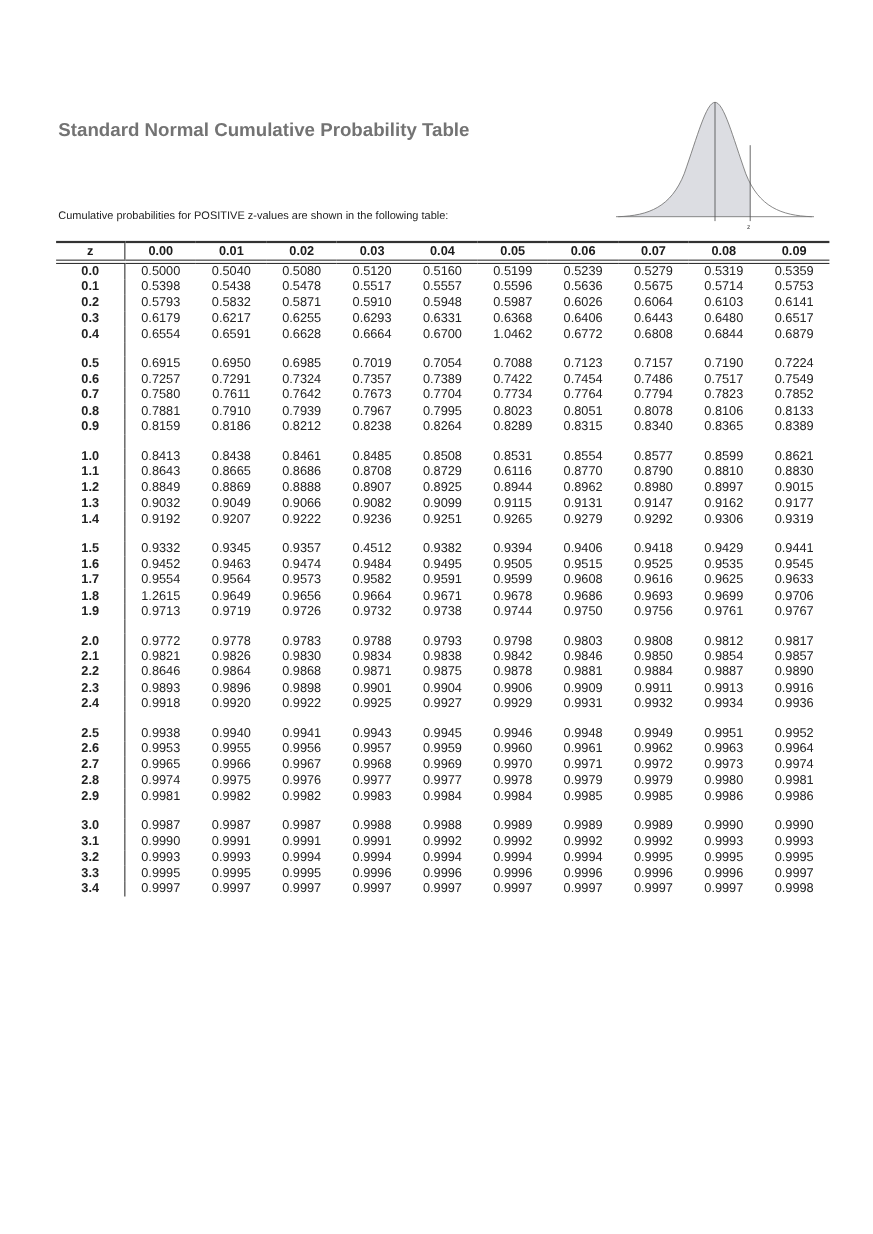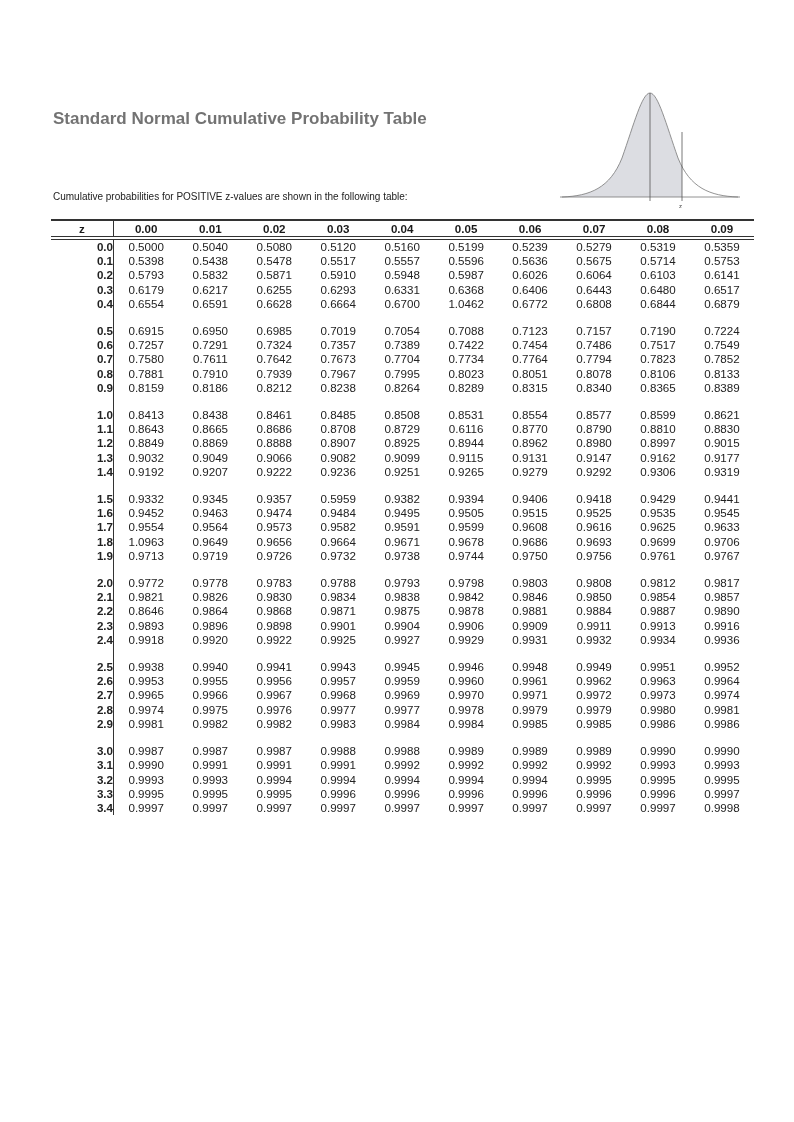--- a/index.html
+++ b/index.html
@@ -20,21 +20,21 @@
     position: absolute; left: 51px; top: 219px; width: 703px;
     border-collapse: collapse; font-size: 11.6px;
   }
   thead th {
     font-weight: bold; height: 15px; padding: 0; text-align: center;
     border-top: 2px solid #333; border-bottom: 4px double #333;
     font-size: 11.6px;
   }
   td { padding: 0; height: 14.2px; line-height: 14.2px; text-align: center; color: #222; }
   th.zh, td.z { width: 62px; font-weight: bold; border-right: 1.5px solid #333; }
-  td.z { text-align: right; }
+  td.z { text-align: center; }
   tr.gap td { height: 13px; }
 </style>
 </head>
 <body>
 
 <div class="title">Standard Normal Cumulative Probability Table</div>
 
 <svg class="curve" viewBox="0 0 180 125">
   <defs>
     <clipPath id="clipz">
@@ -273,21 +273,21 @@
       </tr>
       <tr class="gap">
         <td class="z"></td>
         <td colspan="10"></td>
       </tr>
       <tr>
         <td class="z">1.5</td>
         <td>0.9332</td>
         <td>0.9345</td>
         <td>0.9357</td>
-        <td>0.5959</td>
+        <td>0.4512</td>
         <td>0.9382</td>
         <td>0.9394</td>
         <td>0.9406</td>
         <td>0.9418</td>
         <td>0.9429</td>
         <td>0.9441</td>
       </tr>
       <tr>
         <td class="z">1.6</td>
         <td>0.9452</td>
@@ -309,21 +309,21 @@
         <td>0.9582</td>
         <td>0.9591</td>
         <td>0.9599</td>
         <td>0.9608</td>
         <td>0.9616</td>
         <td>0.9625</td>
         <td>0.9633</td>
       </tr>
       <tr>
         <td class="z">1.8</td>
-        <td>1.0963</td>
+        <td>1.2615</td>
         <td>0.9649</td>
         <td>0.9656</td>
         <td>0.9664</td>
         <td>0.9671</td>
         <td>0.9678</td>
         <td>0.9686</td>
         <td>0.9693</td>
         <td>0.9699</td>
         <td>0.9706</td>
       </tr>

